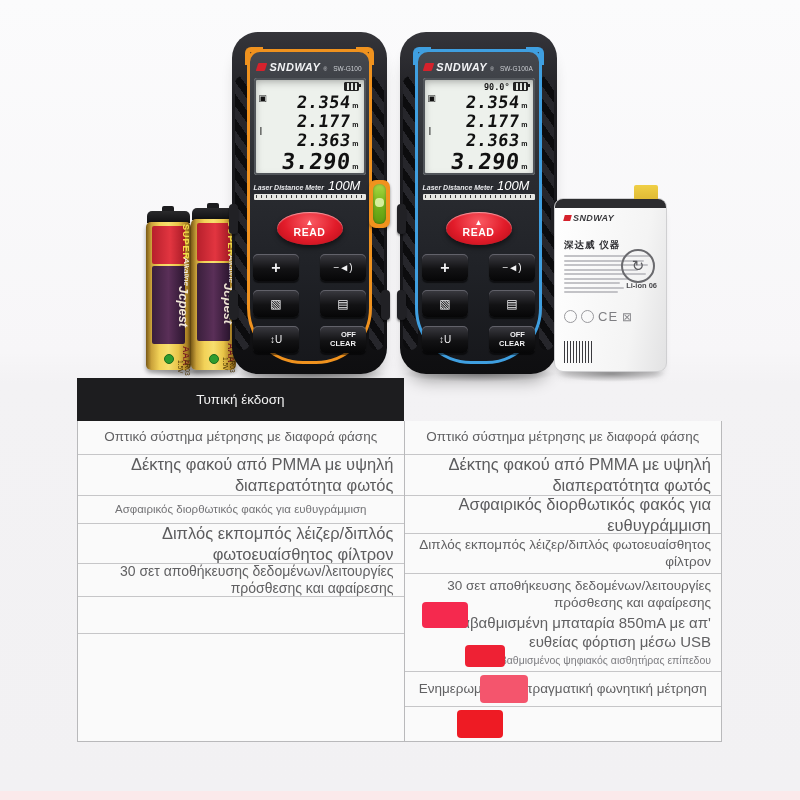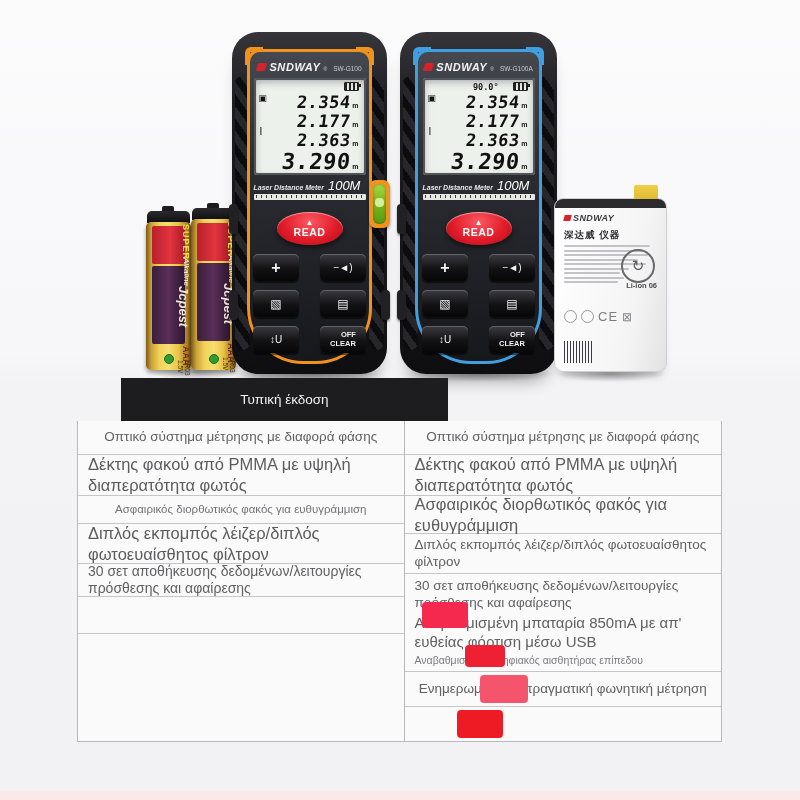--- a/index.html
+++ b/index.html
@@ -45,21 +45,21 @@
   .device .corner{position:absolute;width:13px;height:13px;}
   .device .c-tl{top:-5px;left:-5px;border-top:5px solid var(--ac);border-left:5px solid var(--ac);border-radius:6px 0 0 0;}
   .device .c-tr{top:-5px;right:-5px;border-top:5px solid var(--ac);border-right:5px solid var(--ac);border-radius:0 6px 0 0;}
   .logo-row{display:flex;align-items:baseline;justify-content:center;gap:3px;margin-top:9px;}
   .logo-mark{width:9px;height:8px;background:#d5222c;transform:skewX(-18deg);border-radius:1px;align-self:center;}
   .brand-txt{color:#f2f3f5;font-size:11px;font-weight:bold;font-style:italic;letter-spacing:.6px;}
   .brand-reg{color:#cfd2d6;font-size:5px;vertical-align:super;}
   .model-txt{color:#c9ccd1;font-size:6.5px;margin-left:3px;}
   .lcd{position:relative;width:112px;height:97px;margin:5px auto 0;background:#edf1ec;border-radius:3px;
     box-shadow:inset 0 0 0 2px #51555a, inset 0 3px 8px rgba(0,0,0,.35);padding:3px 7px 2px 6px;box-sizing:border-box;}
-  .lcd-top{height:11px;display:flex;justify-content:flex-end;align-items:center;gap:14px;}
+  .lcd-top{height:11px;display:flex;justify-content:flex-end;align-items:center;gap:3px;}
   .lcd-angle{font-size:8.5px;color:#1a1a1a;font-family:"DejaVu Sans Mono",monospace;font-weight:bold;}
   .batt-icon{width:13px;height:7px;border:1px solid #222;border-radius:1px;position:relative;
     background:repeating-linear-gradient(90deg,#222 0 2px,transparent 2px 4px);}
   .batt-icon::after{content:"";position:absolute;right:-3px;top:1px;width:2px;height:3px;background:#222;}
   .lcd-row{display:flex;justify-content:flex-end;align-items:baseline;gap:2px;height:19px;}
   .lcd-row.big{height:23px;}
   .digits{font-family:"DejaVu Sans Mono",monospace;font-weight:bold;color:#111;font-size:17px;
     display:inline-block;transform:skewX(-7deg);letter-spacing:.5px;}
   .big .digits{font-size:22px;}
   .lcd-unit{font-size:7px;color:#111;font-weight:bold;}
@@ -93,47 +93,47 @@
 
   
   .libatt{position:absolute;left:554px;top:198px;width:113px;height:174px;background:linear-gradient(100deg,#ffffff 0%,#f4f4f4 70%,#e2e2e3 100%);
     border:1px solid #cfcfd1;border-radius:9px;box-shadow:0 8px 10px -6px rgba(0,0,0,.3);box-sizing:border-box;}
   .libatt .top-bar{position:absolute;top:0;left:0;right:0;height:9px;background:#2c2c2f;border-radius:8px 8px 0 0;}
   .libatt .tab{position:absolute;top:-14px;right:8px;width:24px;height:20px;background:linear-gradient(180deg,#f0cf46,#d9b32e);border-radius:2px;}
   .libatt .inner{position:absolute;left:9px;right:9px;top:14px;bottom:6px;font-size:6px;color:#7e7e82;}
   .li-logo{display:flex;align-items:center;gap:2px;}
   .li-mark{width:7px;height:6px;background:#d5222c;transform:skewX(-15deg);}
   .li-brand{color:#3a3a3e;font-size:9px;font-weight:bold;font-style:italic;letter-spacing:.4px;}
-  .li-cn{color:#2e2e32;font-size:9.5px;font-weight:bold;margin-top:6px;letter-spacing:1px;}
+  .li-cn{color:#2e2e32;font-size:9.5px;font-weight:bold;margin-top:16px;letter-spacing:1px;}
   .li-lines{margin-top:3px;}
   .li-lines div{height:2px;background:#c3c3c7;margin-bottom:2.5px;border-radius:1px;}
   .recycle{position:absolute;right:2px;top:36px;width:30px;height:30px;border:2px solid #6a6a6e;border-radius:50%;
     display:flex;align-items:center;justify-content:center;color:#5a5a5e;font-size:15px;}
   .li-ion{position:absolute;right:0px;top:68px;font-size:7.5px;font-weight:bold;color:#4a4a4e;}
   .certs{position:absolute;left:0;right:0;top:96px;display:flex;gap:4px;align-items:center;color:#8a8a8e;}
   .ce{font-size:13px;letter-spacing:1px;color:#7e7e82;}
   .cert-circ{width:11px;height:11px;border:1px solid #9a9a9e;border-radius:50%;font-size:6px;display:flex;align-items:center;justify-content:center;}
   .bin{font-size:12px;color:#8a8a8e;}
   .barcode{position:absolute;left:0;bottom:2px;width:30px;height:22px;
     background:repeating-linear-gradient(90deg,#3a3a3e 0 1px,transparent 1px 3px);}
   .li-foot{position:absolute;left:34px;bottom:6px;font-size:5.5px;color:#9a9a9e;}
 
   
   .spec{position:absolute;left:77px;top:378px;width:645px;}
-  .spec-head{display:flex;height:43px;margin-left:44px;}
+  .spec-head{display:flex;height:43px;}
   .head-left{width:327px;background:#1d1d1f;color:#f2f2f2;font-size:13.5px;display:flex;align-items:center;justify-content:center;}
   .head-right{width:318px;background:#f30011;position:relative;display:flex;align-items:center;}
   .head-right-box{margin-left:auto;margin-right:7px;width:205px;height:34px;background:#fb4350;color:#fff;
     font-size:11.5px;line-height:1.25;display:flex;align-items:center;justify-content:center;text-align:center;white-space:pre-line;border-radius:1px;}
   .full-row{height:38px;border:1px solid #b9b9bb;border-top:none;display:flex;align-items:center;background:#fafafa;}
   .full-row span{font-size:17px;color:#58585a;margin-left:-23px;white-space:nowrap;}
   .cols{display:flex;border:1px solid #b9b9bb;border-top:none;background:#fafafa;}
   .colL{width:326px;border-right:1px solid #b9b9bb;}
   .colR{width:317px;}
-  .cell{display:flex;align-items:center;justify-content:center;text-align:left;color:#616163;
+  .cell{display:flex;align-items:center;justify-content:center;text-align:right;color:#616163;
     border-bottom:1px solid #c6c6c8;box-sizing:border-box;padding:0 10px;line-height:1.25;position:relative;}
   .cell:last-child{border-bottom:none;}
   .s-md{font-size:13.5px;} .s-lg{font-size:16.5px;color:#5c5c5e;} .s-sm{font-size:11.5px;color:#737376;}
   .s-xs{font-size:10.5px;color:#7c7c80;} .s-mm{font-size:14px;}
   .badge{position:absolute;border-radius:4px;}
   .b1{left:17px;top:28px;width:46px;height:26px;background:#f5294e;}
   .b2{left:60px;top:71px;width:40px;height:22px;background:#ee2134;}
   .b3{left:75px;top:3px;width:48px;height:28px;background:#f4556d;}
   .b4{left:52px;top:3px;width:46px;height:28px;background:#ee1b24;}
   .r5-stack{display:flex;flex-direction:column;justify-content:center;gap:2px;width:100%;}

